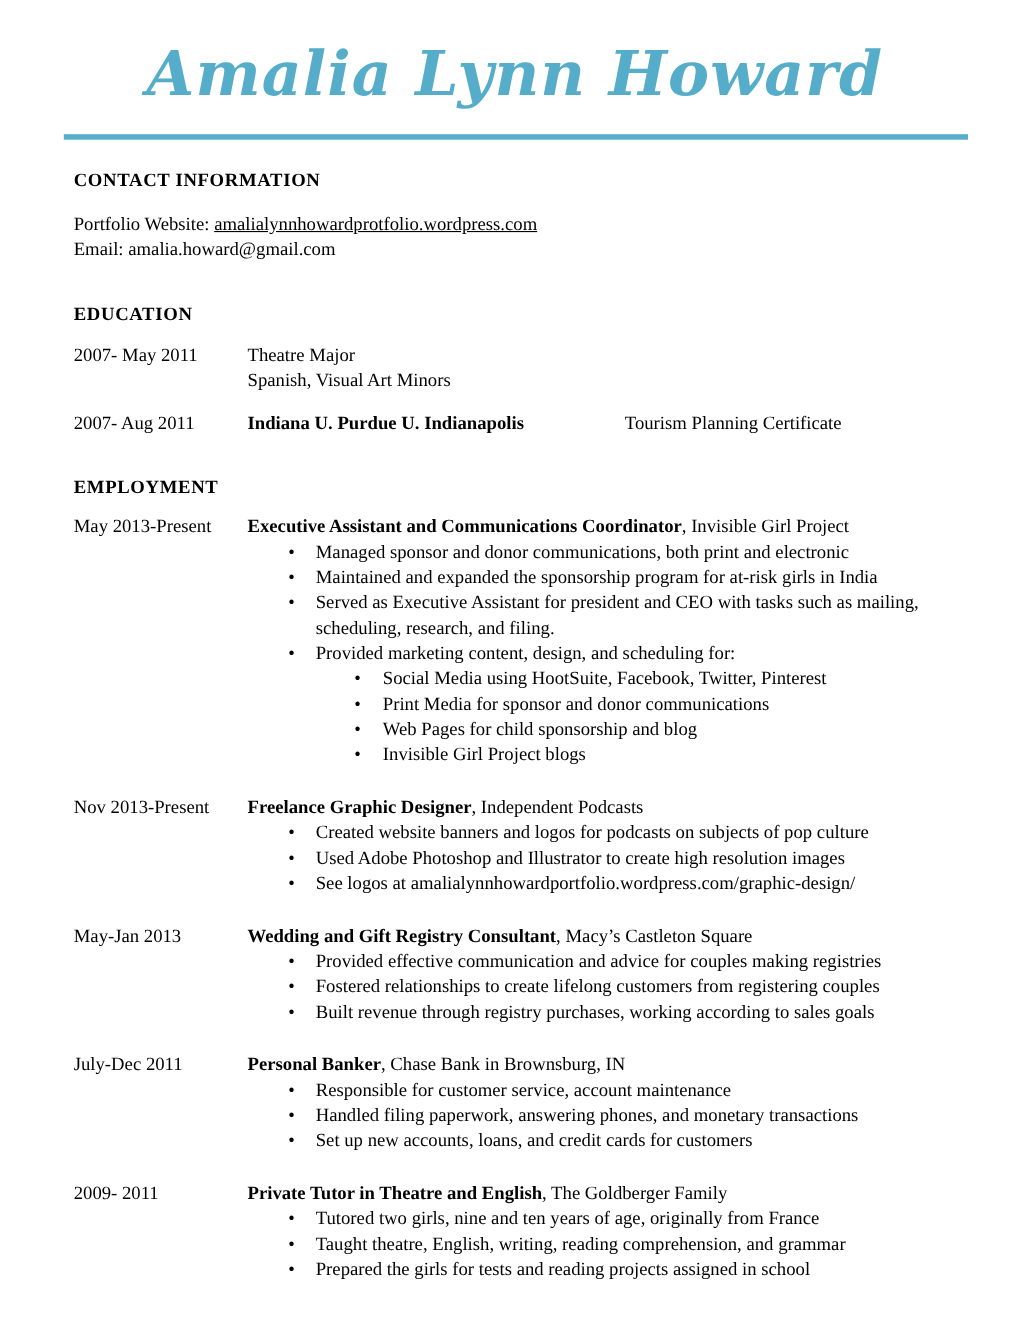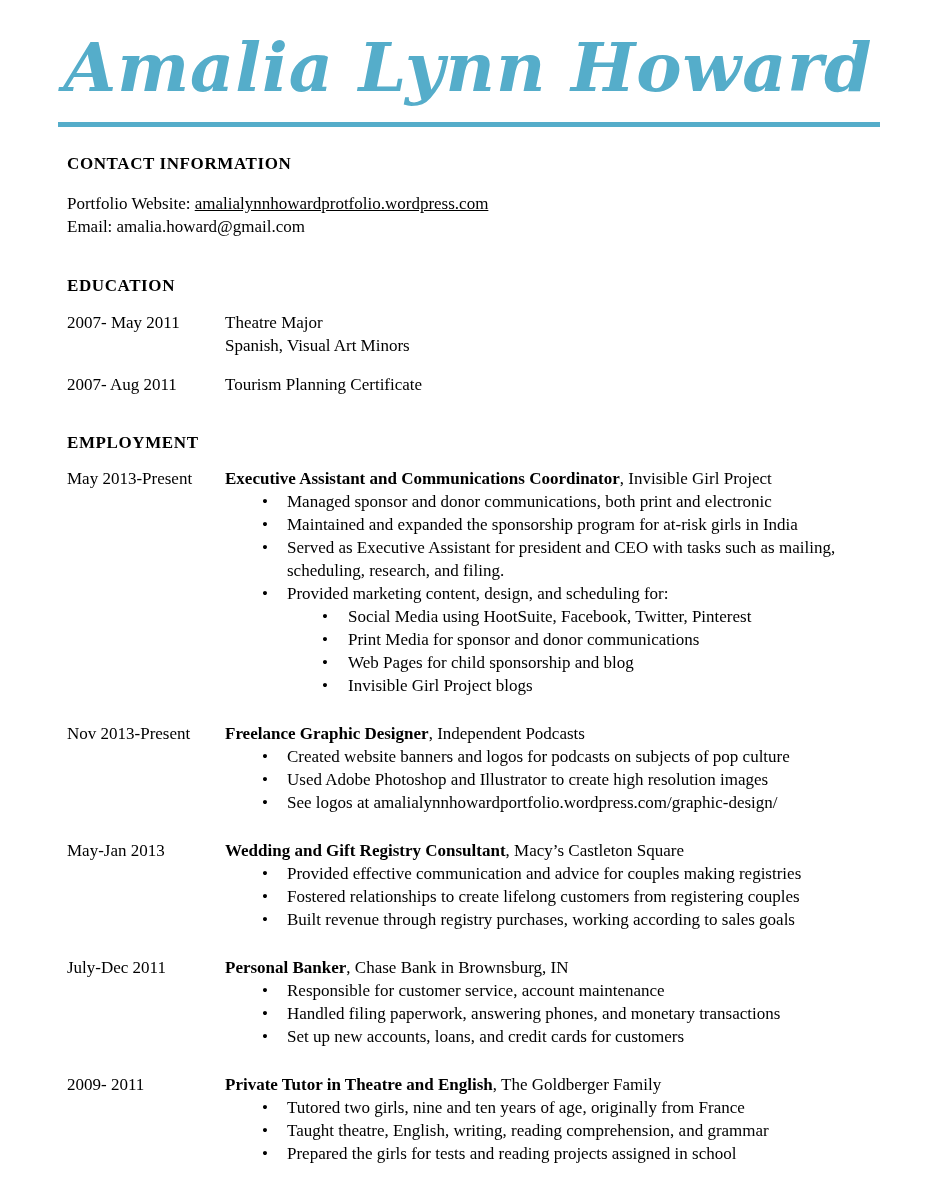--- a/index.html
+++ b/index.html
@@ -15,21 +15,21 @@
     color: #000000;
     padding-top: 16px;
   }
   
   .resume-header { width: 100%; }
   h1.resume-name {
     margin: 0;
     font-family: "DejaVu Serif", serif;
     font-style: italic;
     font-weight: bold;
-    font-size: 68px;
+    font-size: 56px;
     line-height: 102px;
     color: var(--accent);
     text-align: center;
     white-space: nowrap;
     letter-spacing: 1px;
   }
   .title-underline {
     height: 5px;
     background: var(--accent);
     margin: 4px 56px 0 58px;
@@ -96,20 +96,21 @@
       <div class="edu-row">
         <div class="col-dates">2007- May 2011</div>
         <div class="col-details">
           <div>Theatre Major</div>
           <div>Spanish, Visual Art Minors</div>
         </div>
       </div>
 
       <div class="edu-row">
         <div class="col-dates">2007- Aug 2011</div>
+        <div class="col-school">Indiana U. Purdue U. Indianapolis</div>
         <div class="col-details">
           <div>Tourism Planning Certificate</div>
         </div>
       </div>
     </section>
 
     <section class="employment-section">
       <h2 class="section-heading">EMPLOYMENT</h2>
 
       <div class="job">

